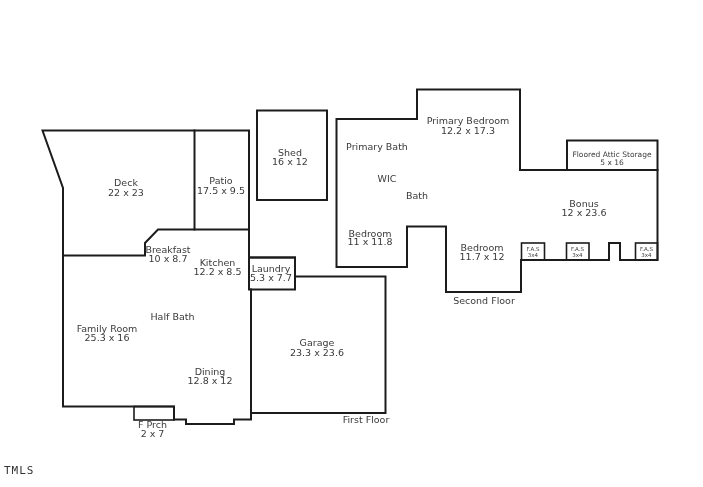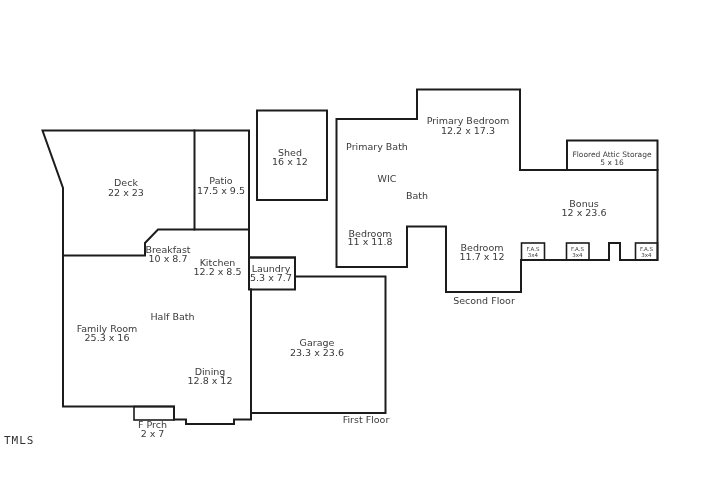--- a/index.html
+++ b/index.html
@@ -28,21 +28,21 @@
     font-family: "DejaVu Sans", sans-serif;
     font-size: 9.5px;
     fill: var(--text, #3a3a3a);
     text-anchor: middle;
   }
   .lbl-sm { font-size: 7.5px; }
   .lbl-xs { font-size: 5.5px; }
   #watermark {
     position: absolute;
     left: 4px;
-    top: 434px;
+    top: 464px;
     font-family: "DejaVu Sans Mono", monospace;
     font-size: 11px;
     letter-spacing: 1px;
     color: #333333;
     user-select: none;
   }
 </style>
 </head>
 <body>
 

